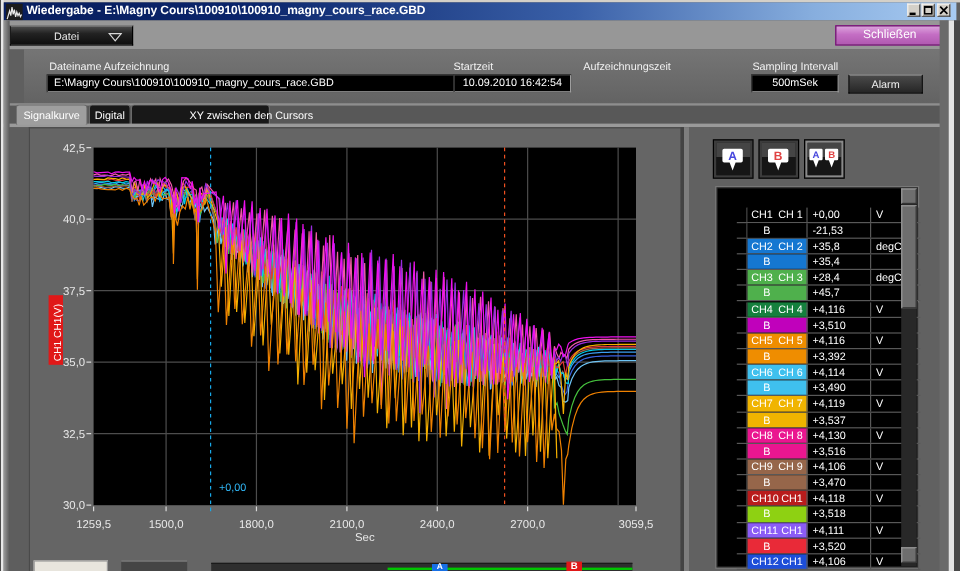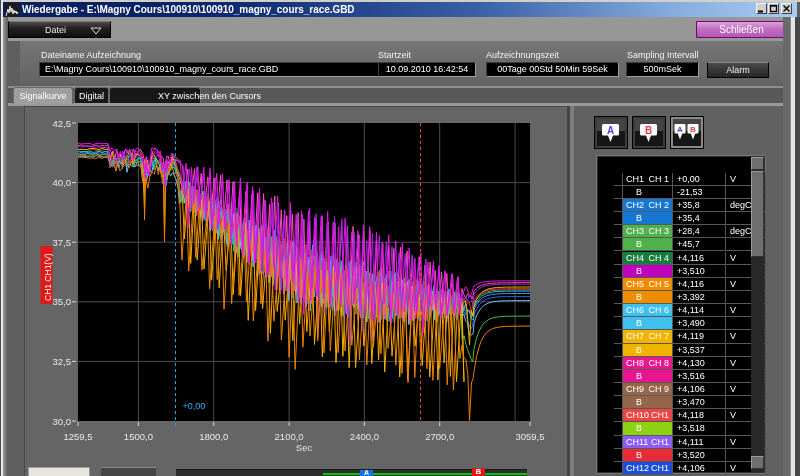--- a/index.html
+++ b/index.html
@@ -33,21 +33,21 @@
   text-align:center; line-height:13px; white-space:pre; }
 #alarmbtn { position:absolute; left:687px; top:21px; width:62px; height:16px;
   background:linear-gradient(to bottom,#4a4a4a,#262626); border:1px solid #000; border-top-color:#888;
   color:#f0f0f0; font-size:9px; text-align:center; line-height:14px; }
 #tabstrip { position:absolute; left:8px; top:86px; width:780px; height:18px; background:#585858; }
 #tabstrip::before { content:""; position:absolute; left:0; top:0; width:100%; height:2px; background:#8e8e8e; }
 .tab { position:absolute; top:1px; height:17px; font-size:9px; color:#fff; text-align:center;
   border:1px solid #6a6a6a; border-bottom:none; border-radius:3px 3px 0 0; background:#181818; line-height:16px; white-space:nowrap; }
 #tab1 { left:5px; width:60px; background:#9e9e9e; z-index:2; }
 #tab2 { left:66px; width:35px; }
-#tab3 { left:101px; width:92px;padding-left:48px; }
+#tab3 { left:101px; width:116px;padding-left:48px; }
 #tabbase { position:absolute; left:3px; top:103px; width:785px; height:3px; background:#9a9a9a; }
 #content { position:absolute; left:8px; top:106px; width:780px; height:370px; background:#5e5e5e; }
 #chartpanel { position:absolute; left:24px; top:106px; width:546px; height:370px; background:#656565;
   border-top:1px solid #4a4a4a; border-left:1px solid #4a4a4a; }
 #divider { position:absolute; left:567px; top:106px; width:8px; height:370px;
   background:linear-gradient(to right,#434343 0 40%,#7e7e7e 40% 90%,#616161 90%); }
 #rightpanel { position:absolute; left:575px; top:106px; width:213px; height:370px; background:#616161; }
 .curbtn { position:absolute; top:11px; width:32px; height:31px; background:#111;
   border:2px solid #3c3c3c; outline:1px solid #000; display:flex; align-items:center; justify-content:center; }
 .curbtn .inner { position:absolute; inset:0; background:linear-gradient(to bottom,#454545 0 45%,#161616 45% 100%); }
@@ -108,21 +108,20 @@
       <path d="M1,1 h10 l-5,6 z" fill="none" stroke="#d8d8d8" stroke-width="1"></path>
     </svg>
   </div>
 <div id="schliessen">Schließen</div>
 <div id="fieldpanel">
   <div class="flabel" style="left:21px">Dateiname Aufzeichnung</div>
   <div class="fbox" style="left:19px; width:340px; text-align:left; padding-left:5px;">E:\Magny Cours\100910\100910_magny_cours_race.GBD</div>
   <div class="flabel" style="left:358px">Startzeit</div>
   <div class="fbox" style="left:358px; width:98px;">10.09.2010 16:42:54</div>
   <div class="flabel" style="left:466px">Aufzeichnungszeit</div>
-  <div class="fbox" style="left:466px; width:133px;">00Tage 00Std 50Min 59Sek</div>
   <div class="flabel" style="left:607px">Sampling Intervall</div>
   <div class="fbox" style="left:606px; width:73px;">500mSek</div>
   <div id="alarmbtn">Alarm</div>
 </div>
 <div id="tabstrip">
   <div class="tab" id="tab1">Signalkurve</div>
   <div class="tab" id="tab2">Digital</div>
   <div class="tab" id="tab3">XY zwischen den Cursors</div>
 </div>
 <div id="tabbase"></div>
@@ -347,21 +346,21 @@
         <div class="c3">V</div>
       </div>
       <div class="trow" style="top:239.2px;height:13.2px">
         <div class="c0"></div>
         <div class="c1" style="background:#96664a;justify-content:flex-start;padding-left:13px">B</div>
         <div class="c2">+3,470</div>
         <div class="c3"></div>
       </div>
       <div class="trow" style="top:252.3px;height:13.2px">
         <div class="c0"></div>
-        <div class="c1" style="background:#ef4444">
+        <div class="c1" style="background:#b91c1c">
           <span>CH10</span>
           <span>CH1</span>
         </div>
         <div class="c2">+4,118</div>
         <div class="c3">V</div>
       </div>
       <div class="trow" style="top:265.4px;height:13.2px">
         <div class="c0"></div>
         <div class="c1" style="background:#8ed112;justify-content:flex-start;padding-left:13px">B</div>
         <div class="c2">+3,518</div>

